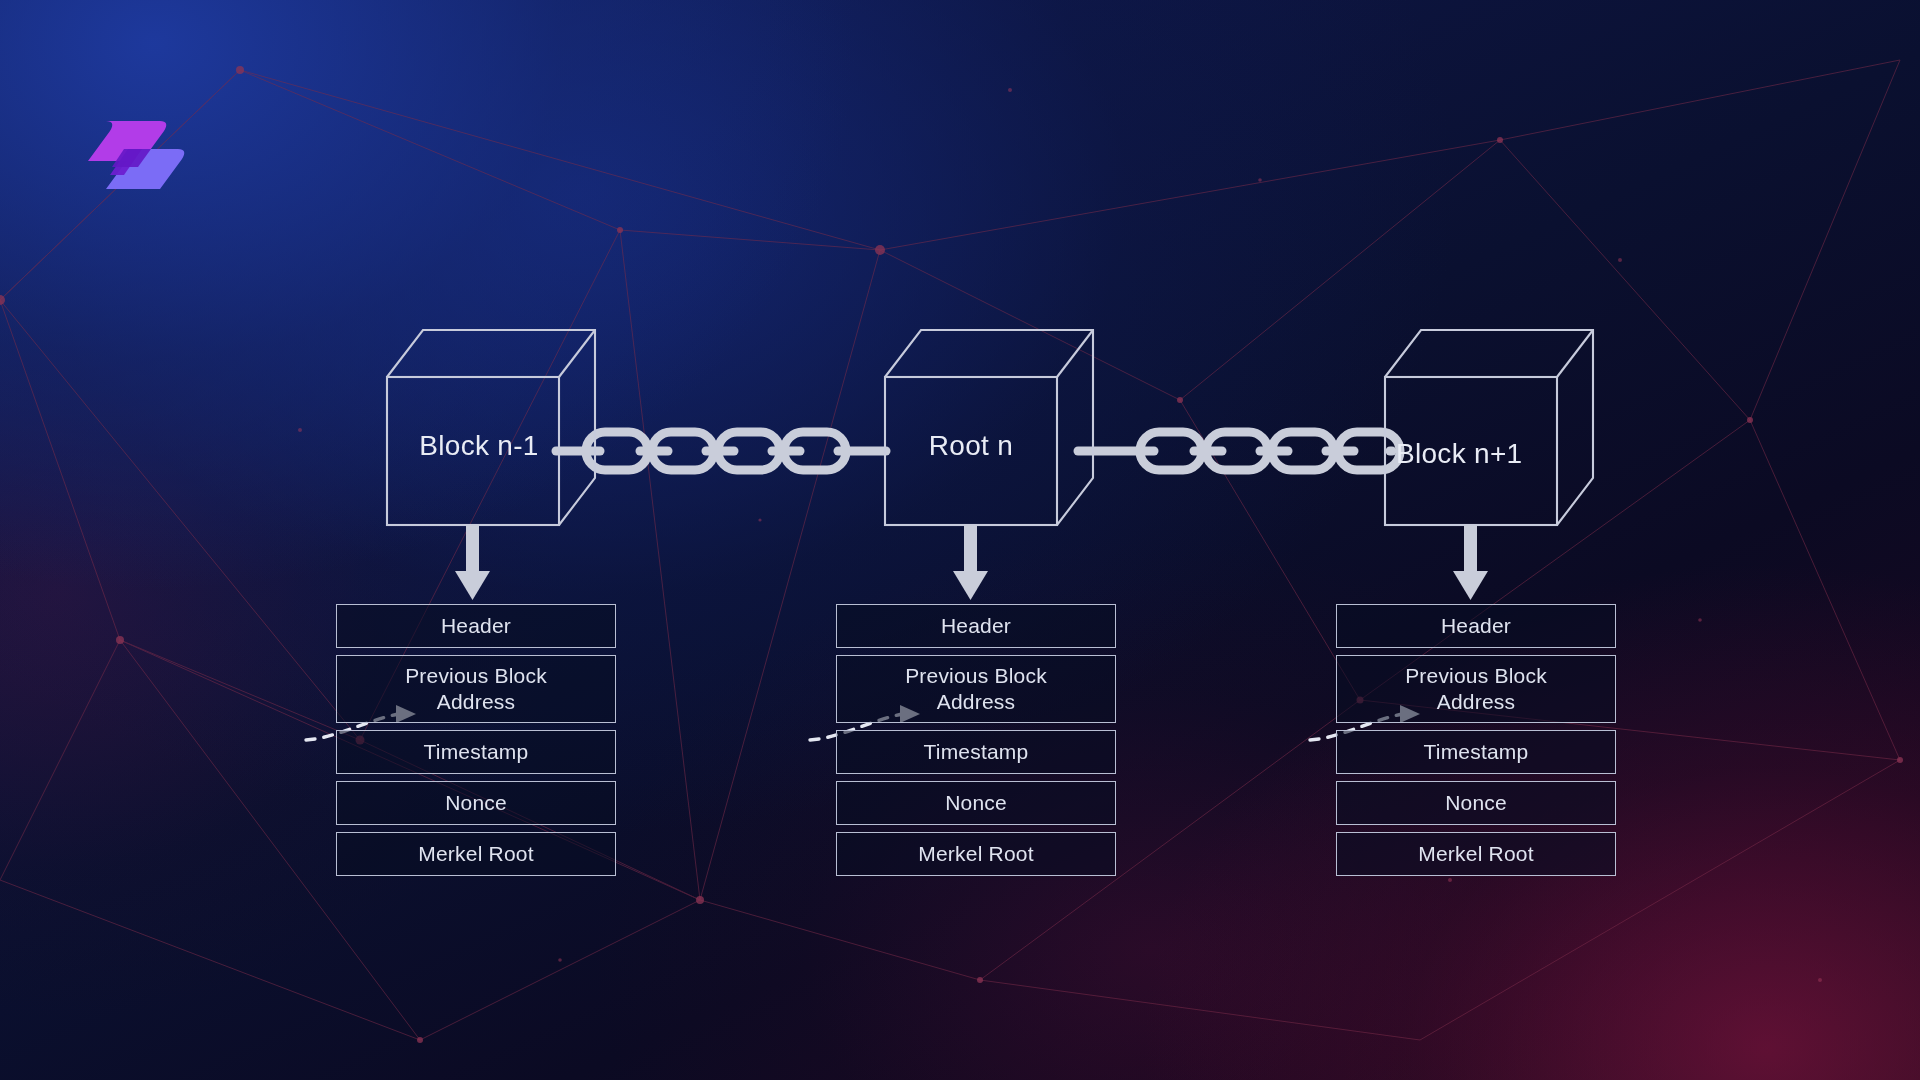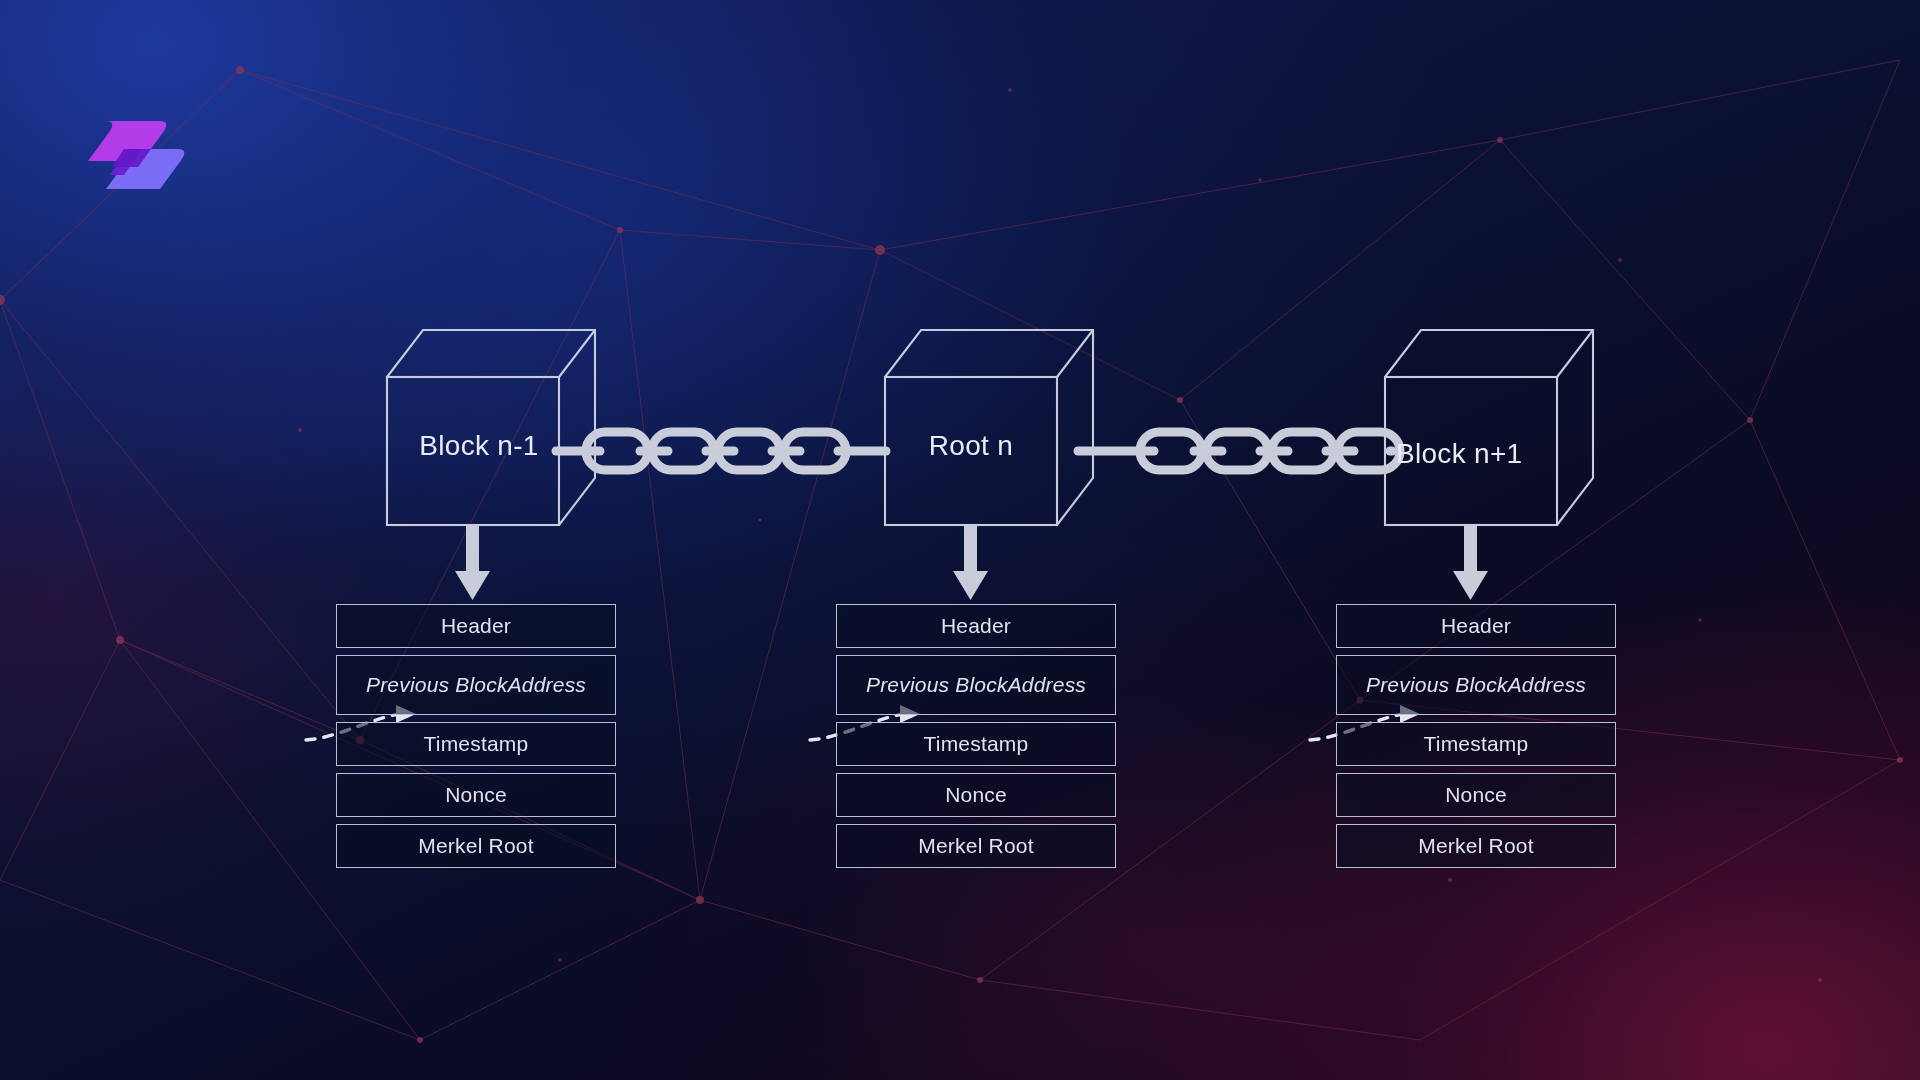--- a/index.html
+++ b/index.html
@@ -66,21 +66,21 @@
     background:rgba(8,12,34,0.55);
     color:#dfe3ef;
     font-size:21px;
     font-weight:500;
     letter-spacing:0.2px;
     font-family:"Liberation Sans", sans-serif;
     display:flex; align-items:center; justify-content:center;
     margin-bottom:7px;
   }
   .field.one-line { height:44px; }
-  .field.two-line { height:60px; line-height:1.25; flex-direction:row;font-style:italic; }
+  .field.two-line { height:68px; line-height:1.25; flex-direction:column; }
   .field.two-line .l1 { display:block; }
   .field.two-line .l2 { display:block; }
 </style>
 </head>
 <body>
 
 <div id="slide">
 
   <svg id="bg-net" viewBox="0 0 1920 1080" xmlns="http://www.w3.org/2000/svg">
     <g stroke="#7a2b49" stroke-width="1" fill="none" opacity="0.55">

